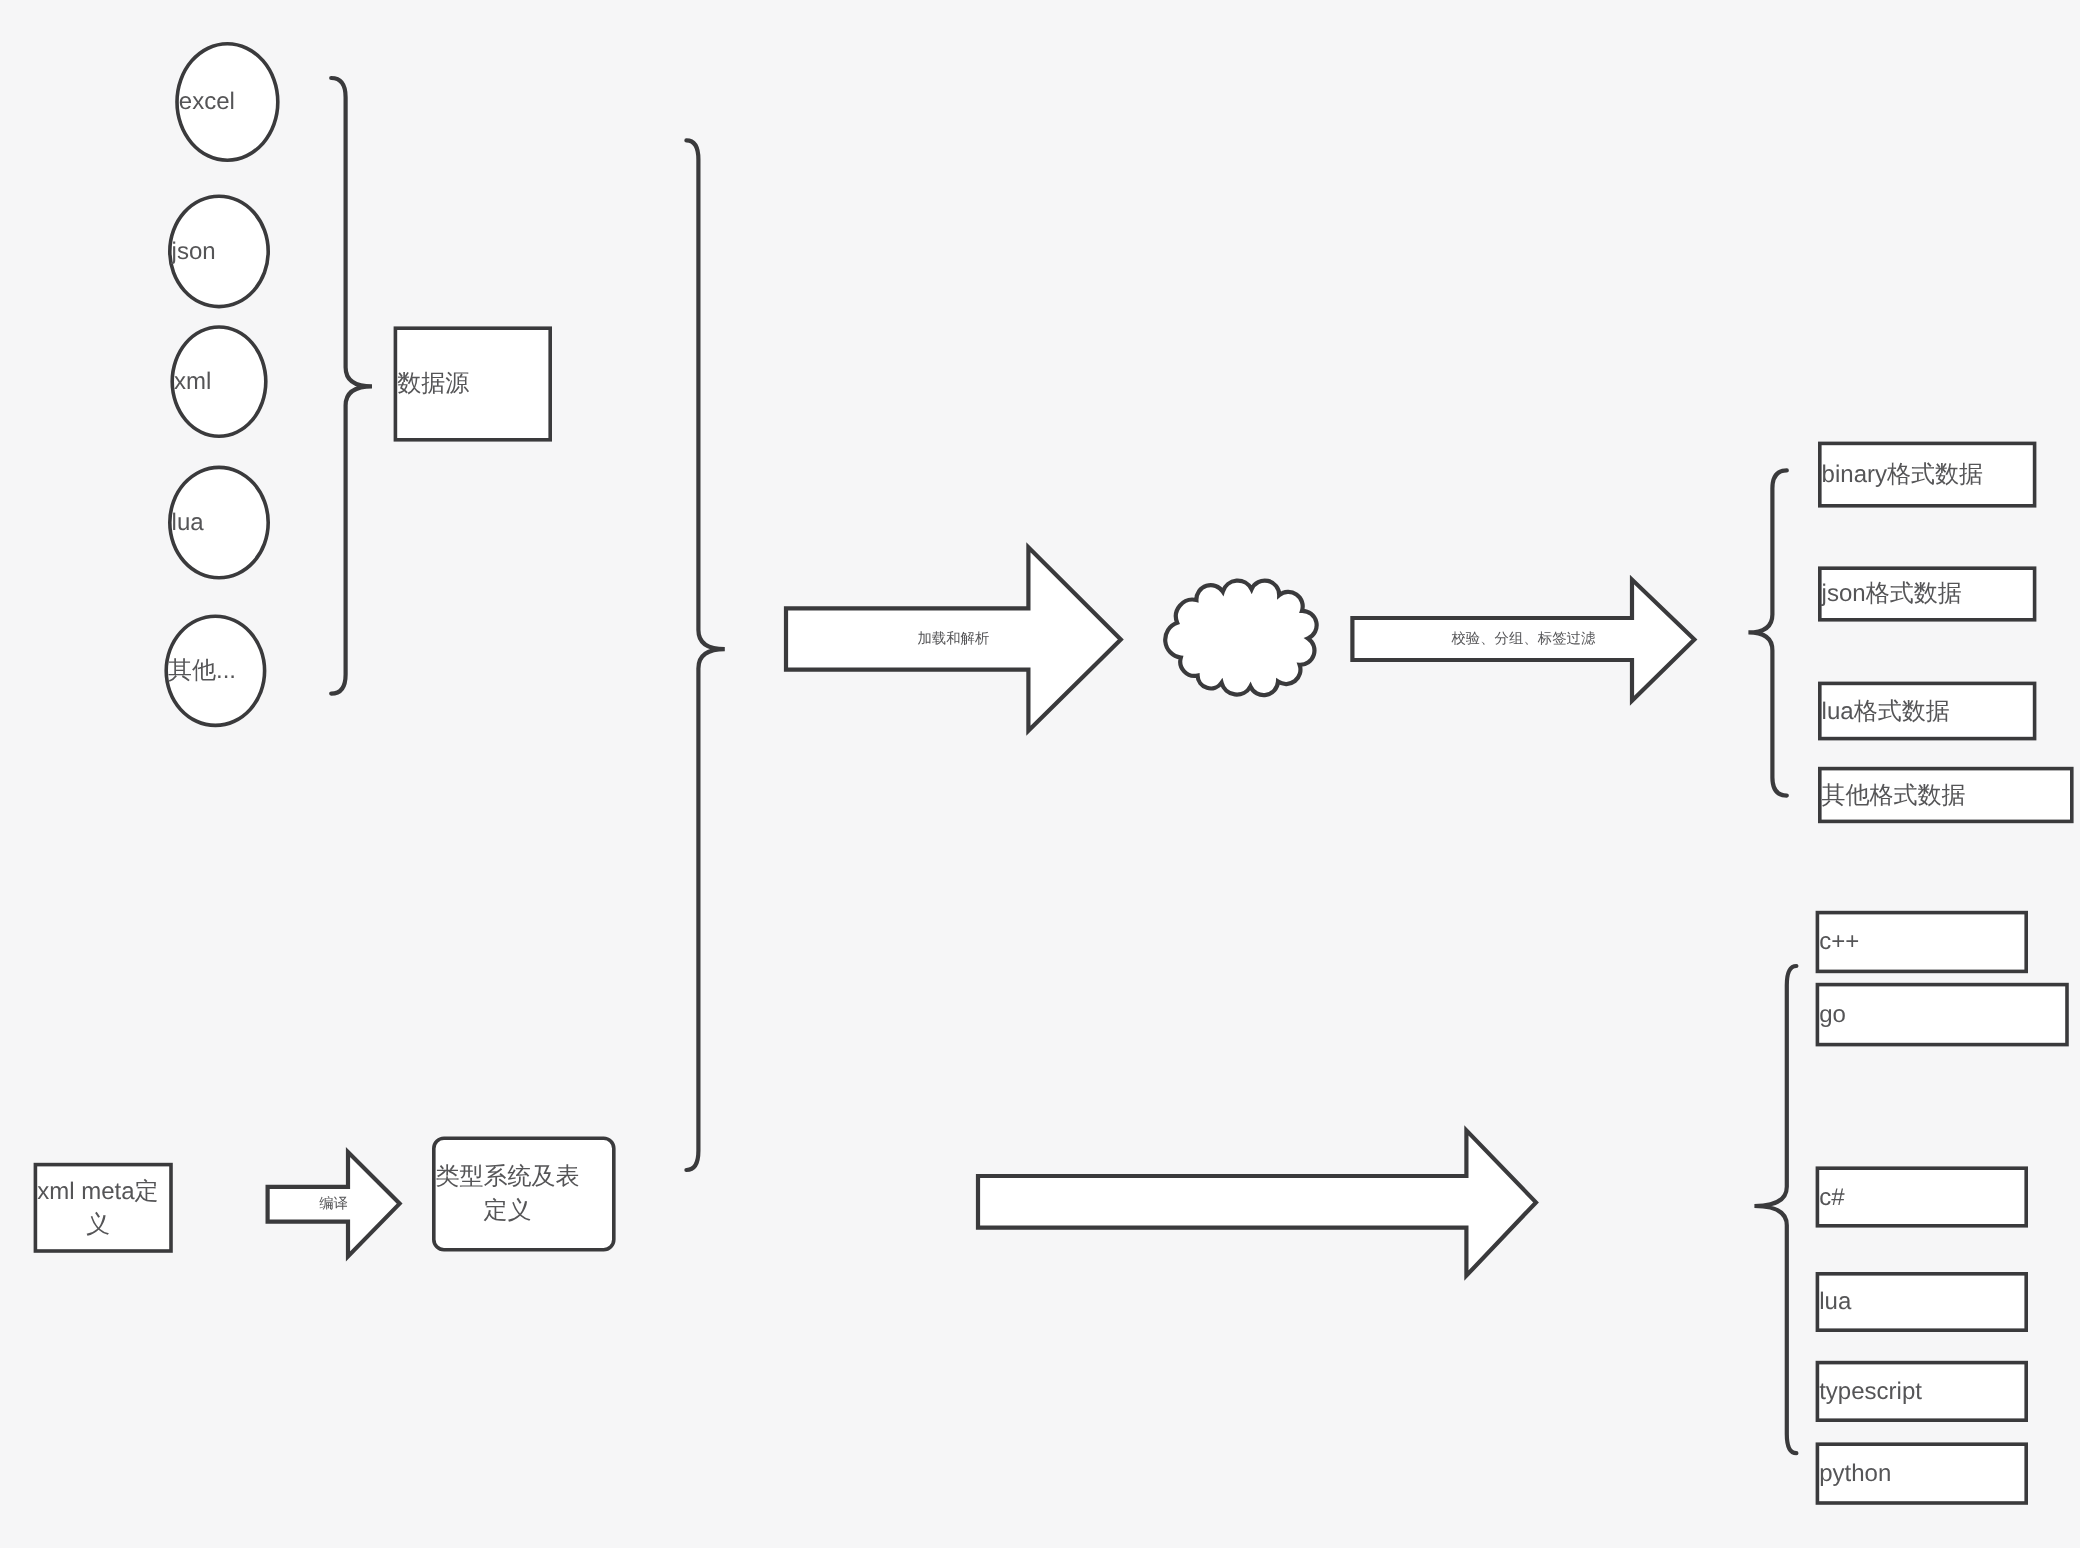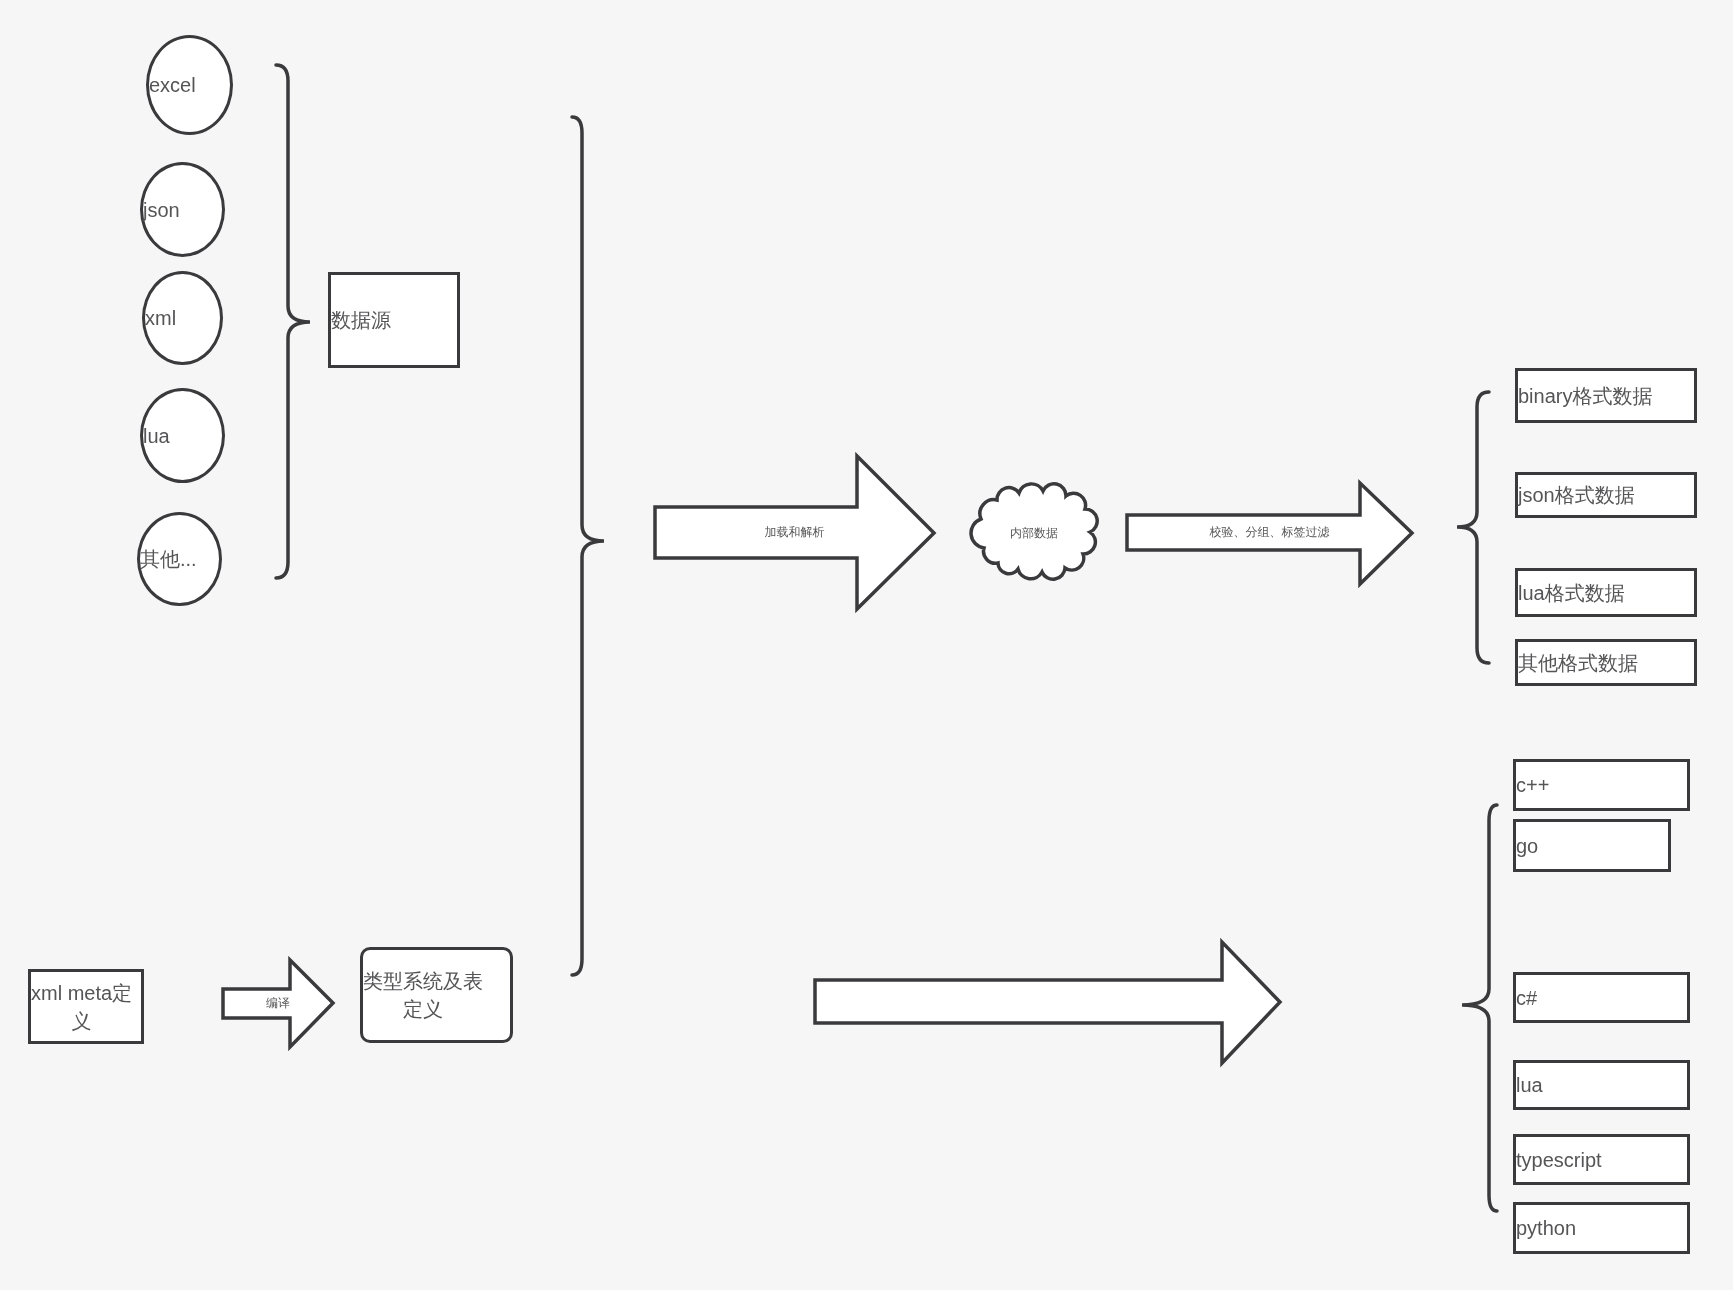--- a/index.html
+++ b/index.html
@@ -74,21 +74,20 @@
   </div>
   <div class="node ellipse" style="left:137px;top:512px;width:85px;height:94px">
     <span>其他...</span>
   </div>
 
   <div class="node" style="left:328px;top:272px;width:132px;height:96px">
     <span>数据源</span>
   </div>
 
   <div class="arrow-label" style="left:655px;top:507px;width:279px;height:51px">加载和解析</div>
-  <div class="arrow-label" style="left:978px;top:489px;width:112px;height:89px">内部数据</div>
   <div class="arrow-label" style="left:1127px;top:515px;width:285px;height:35px">校验、分组、标签过滤</div>
   <div class="arrow-label" style="left:223px;top:989px;width:110px;height:29px">编译</div>
 
   <div class="node two-line" style="left:28px;top:969px;width:116px;height:75px">
     <div>
       <span>xml meta定</span>
       <span>义</span>
     </div>
   </div>
   <div class="node rounded two-line" style="left:360px;top:947px;width:153px;height:96px">
@@ -100,28 +99,28 @@
 
   <div class="node" style="left:1515px;top:368px;width:182px;height:55px">
     <span>binary格式数据</span>
   </div>
   <div class="node" style="left:1515px;top:472px;width:182px;height:46px">
     <span>json格式数据</span>
   </div>
   <div class="node" style="left:1515px;top:568px;width:182px;height:49px">
     <span>lua格式数据</span>
   </div>
-  <div class="node" style="left:1515px;top:639px;width:182px;height:47px">
+  <div class="node" style="left:1515px;top:639px;width:213px;height:47px">
     <span>其他格式数据</span>
   </div>
 
   <div class="node" style="left:1513px;top:759px;width:177px;height:52px">
     <span>c++</span>
   </div>
-  <div class="node" style="left:1513px;top:819px;width:158px;height:53px">
+  <div class="node" style="left:1513px;top:819px;width:211px;height:53px">
     <span>go</span>
   </div>
   <div class="node" style="left:1513px;top:972px;width:177px;height:51px">
     <span>c#</span>
   </div>
   <div class="node" style="left:1513px;top:1060px;width:177px;height:50px">
     <span>lua</span>
   </div>
   <div class="node" style="left:1513px;top:1134px;width:177px;height:51px">
     <span>typescript</span>

